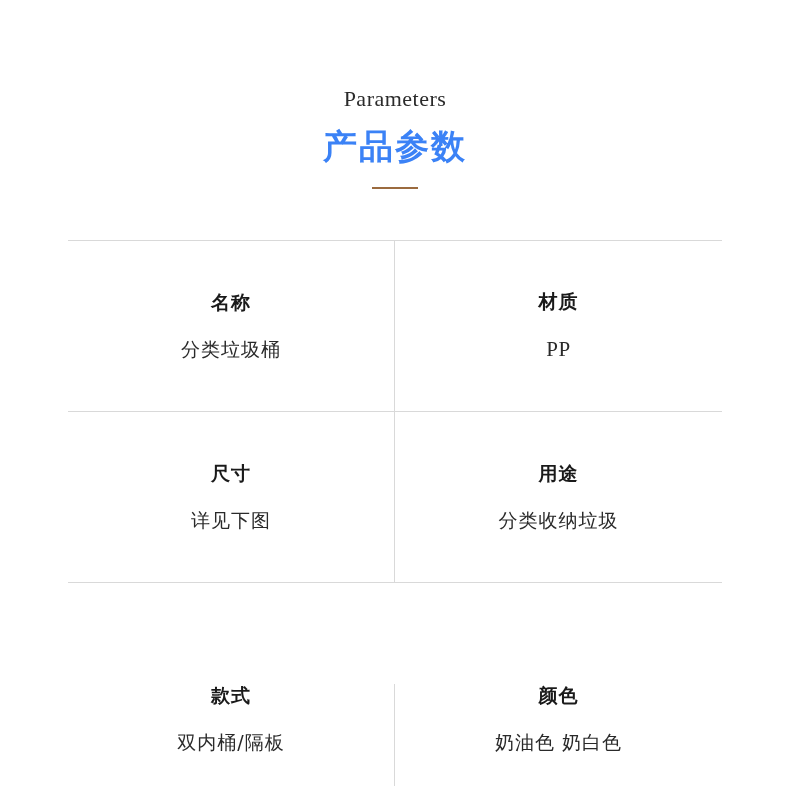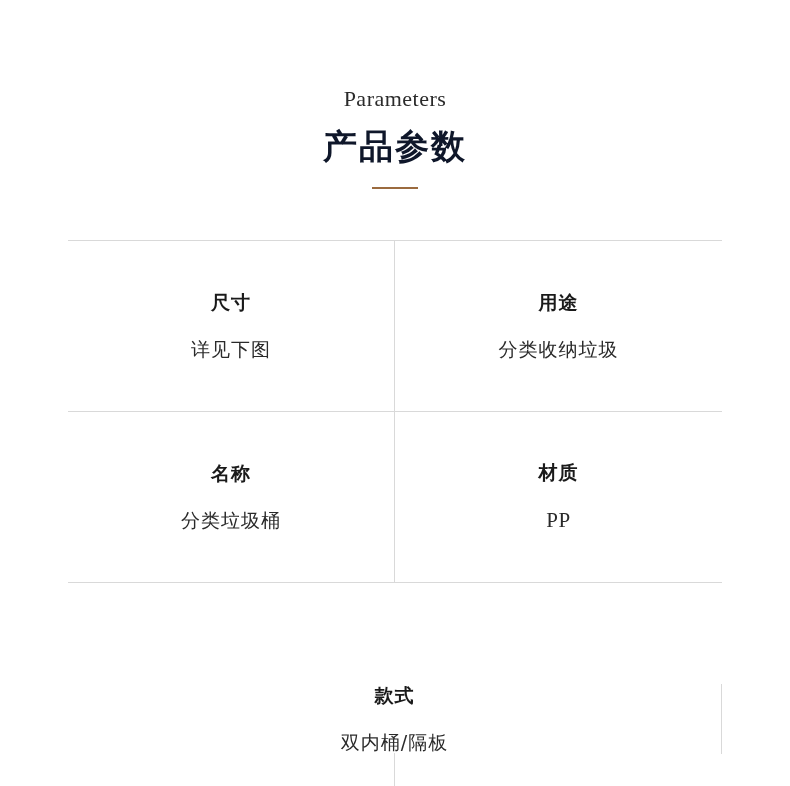--- a/index.html
+++ b/index.html
@@ -29,21 +29,21 @@
     font-size: 22px;
     letter-spacing: 0.5px;
     color: #2b2b2b;
     line-height: 1;
   }
   .header .cn {
     font-family: "DejaVu Sans", sans-serif;
     font-weight: bold;
     font-size: 34px;
     letter-spacing: 2px;
-    color: #0f172a;
+    color: #3b82f6;
     margin-top: 18px;
     line-height: 1.1;
   }
   .rule {
     width: 46px;
     height: 2px;
     background: #9b6b3f;
     margin: 22px auto 0 auto;
   }
   .table {
@@ -115,44 +115,48 @@
   <div class="header">
     <div class="eng">Parameters</div>
     <div class="cn">产品参数</div>
     <div class="rule"></div>
   </div>
 
   <div class="table">
 
     <div class="row">
       <div class="cell left">
+        <div class="label">名称</div>
+        <div class="value">分类垃圾桶</div>
+      </div>
+      <div class="cell">
+        <div class="label">材质</div>
+        <div class="value latin">PP</div>
+      </div>
+    </div>
+
+    <div class="row">
+      <div class="cell left">
         <div class="label">尺寸</div>
         <div class="value">详见下图</div>
       </div>
       <div class="cell">
         <div class="label">用途</div>
         <div class="value">分类收纳垃圾</div>
       </div>
     </div>
 
-    <div class="row">
-      <div class="cell left">
-        <div class="label">名称</div>
-        <div class="value">分类垃圾桶</div>
-      </div>
-      <div class="cell">
-        <div class="label">材质</div>
-        <div class="value latin">PP</div>
-      </div>
-    </div>
-
     <div class="row last">
       <div class="cell left">
         <div class="label">款式</div>
         <div class="value">双内桶/隔板</div>
+      </div>
+      <div class="cell">
+        <div class="label">颜色</div>
+        <div class="value">奶油色 奶白色</div>
       </div>
     </div>
 
   </div>
 
   <div class="tail-line"></div>
 
 </div>
 
 </body></html>

